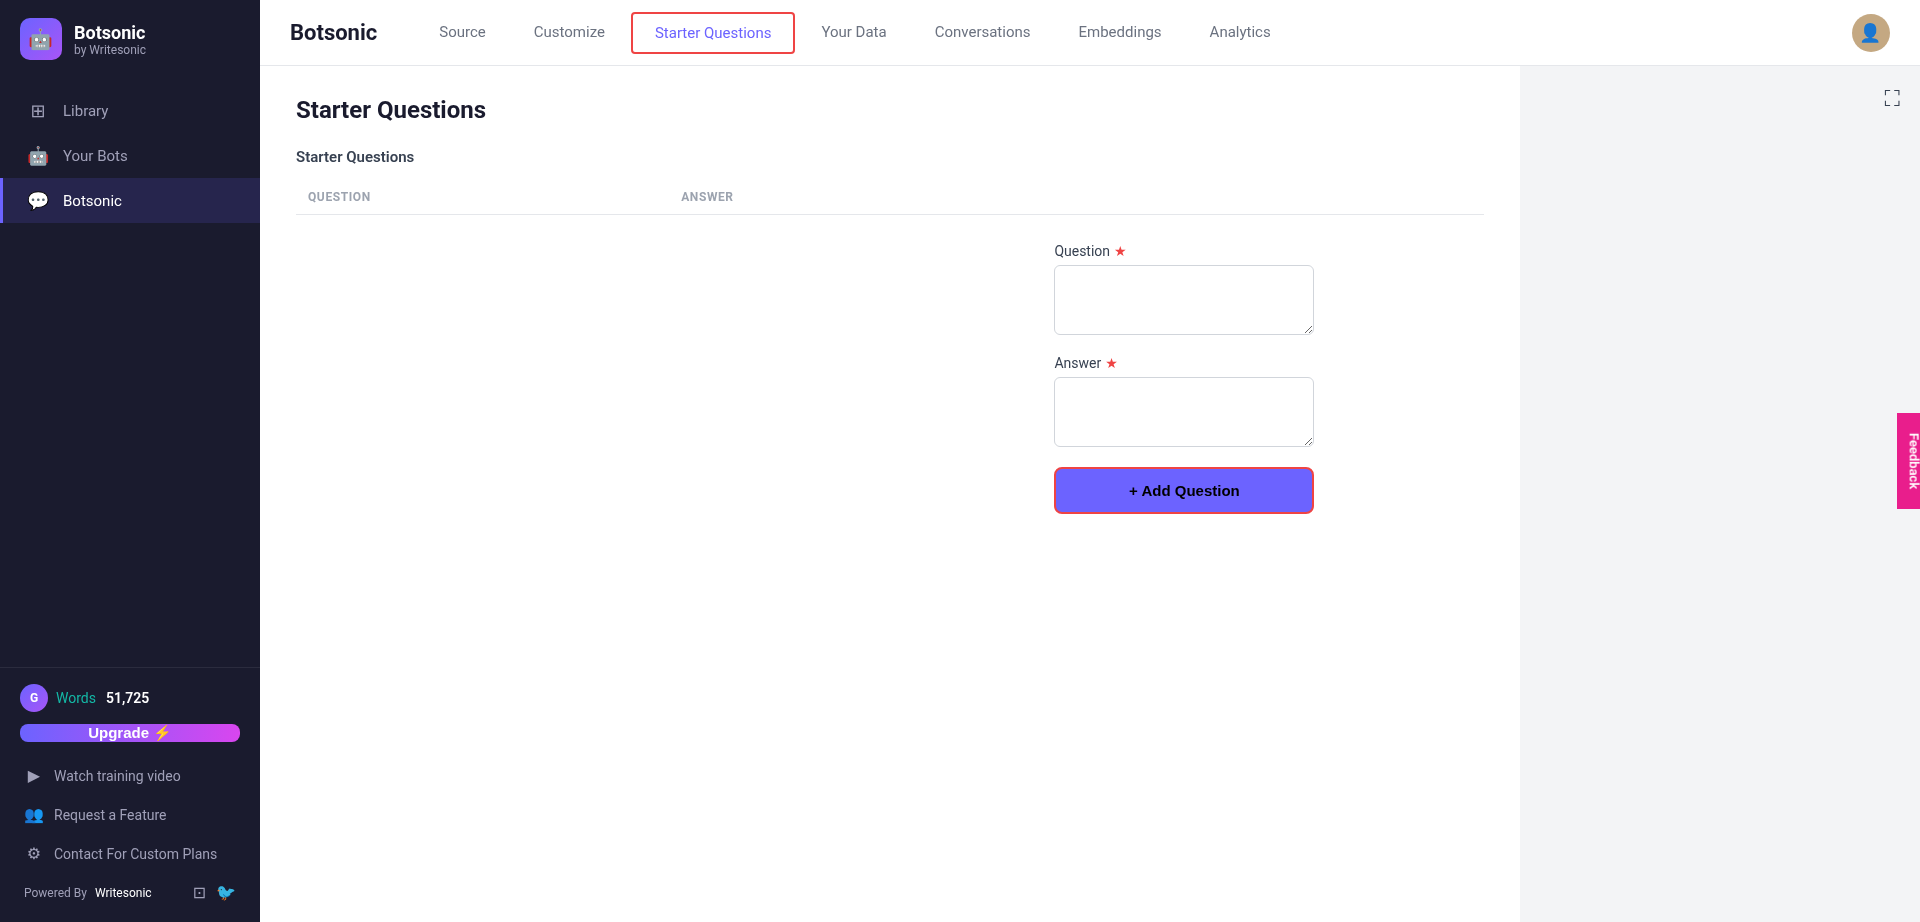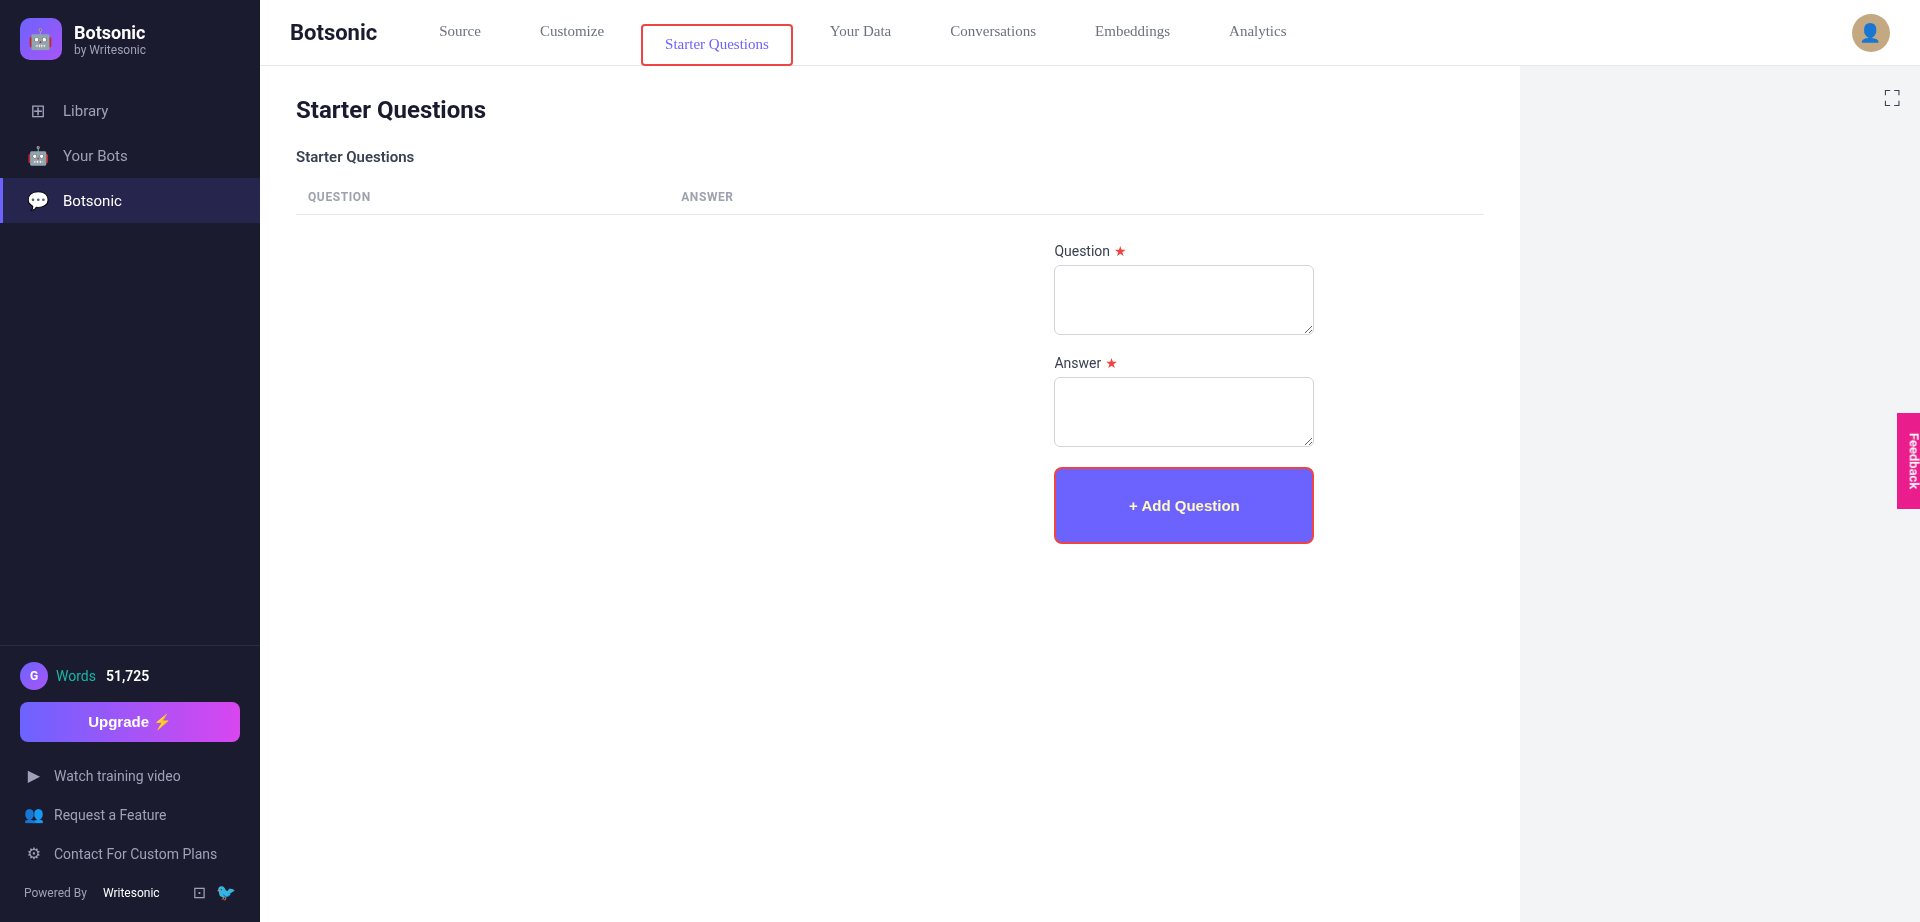--- a/index.html
+++ b/index.html
@@ -88,21 +88,20 @@
       border-radius: 8px;
       padding: 10px 14px;
       color: #fff;
       font-size: 14px;
       cursor: pointer;
       width: 100%;
       margin-bottom: 10px;
     }
     .upgrade-btn {
       width: 100%;
-      padding: 11px;
       background: linear-gradient(90deg, #6c63ff, #d946ef);
       border: none;
       border-radius: 8px;
       color: #fff;
       font-size: 15px;
       font-weight: 700;
       cursor: pointer;
       margin-bottom: 16px;
       display: flex;
       align-items: center;
@@ -122,21 +121,21 @@
     .sidebar-link-icon { font-size: 16px; width: 20px; text-align: center; }
 
     .powered-by {
       display: flex;
       align-items: center;
       justify-content: space-between;
       padding: 12px 4px 4px;
       color: #a0a0b8;
       font-size: 12px;
     }
-    .powered-by-text { display: flex; align-items: center; gap: 16px; }
+    .powered-by-text { display: flex; align-items: center; gap: 8px; }
     .powered-brand { color: #fff; font-weight: 400; }
     .social-icons { display: flex; gap: 10px; }
     .social-icon { font-size: 16px; cursor: pointer; }
 
     
     .main-content {
       flex: 1;
       display: flex;
       flex-direction: column;
       background: #fff;
@@ -155,24 +154,23 @@
     }
     .app-title {
       font-size: 22px;
       font-weight: 700;
       color: #1a1b2e;
       margin-right: 40px;
       white-space: nowrap;
     }
     .nav-tabs {
       display: flex;
-      align-items: flex-end;
-      gap: 15px;
+      align-items: center;
+      gap: 4px;
       flex: 1;
-      font-family: Liberation Serif, serif;
     }
     .nav-tab {
       padding: 0 22px;
       height: 66px;
       display: flex;
       align-items: center;
       font-size: 15px;
       color: #6b7280;
       cursor: pointer;
       border-bottom: 2px solid transparent;
@@ -269,25 +267,25 @@
       padding: 10px 12px;
       font-size: 14px;
       color: #374151;
       resize: vertical;
       outline: none;
       font-family: inherit;
     }
 
     .add-question-btn {
       width: 260px;
-      padding: 28px;
+      padding: 13px;
       background: #6c63ff;
       border: 2px solid #ef4444;
       border-radius: 8px;
-      color: #fef9c3;
+      color: #000000;
       font-size: 15px;
       font-weight: 600;
       cursor: pointer;
       display: flex;
       align-items: center;
       justify-content: center;
       gap: 8px;
       margin-top: 4px;
     }
 

